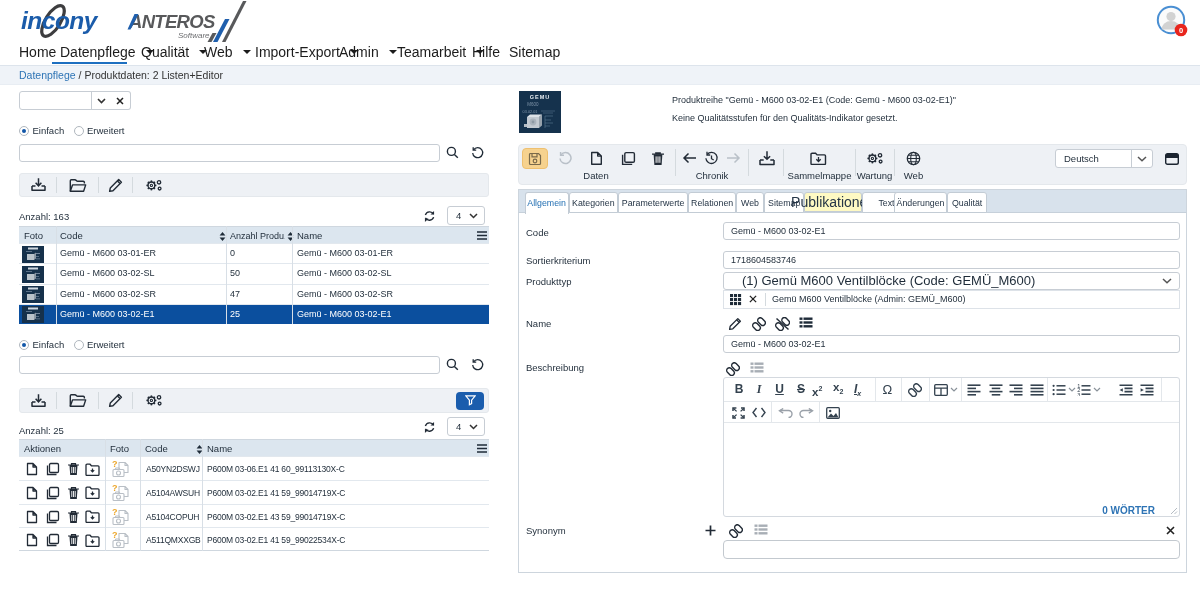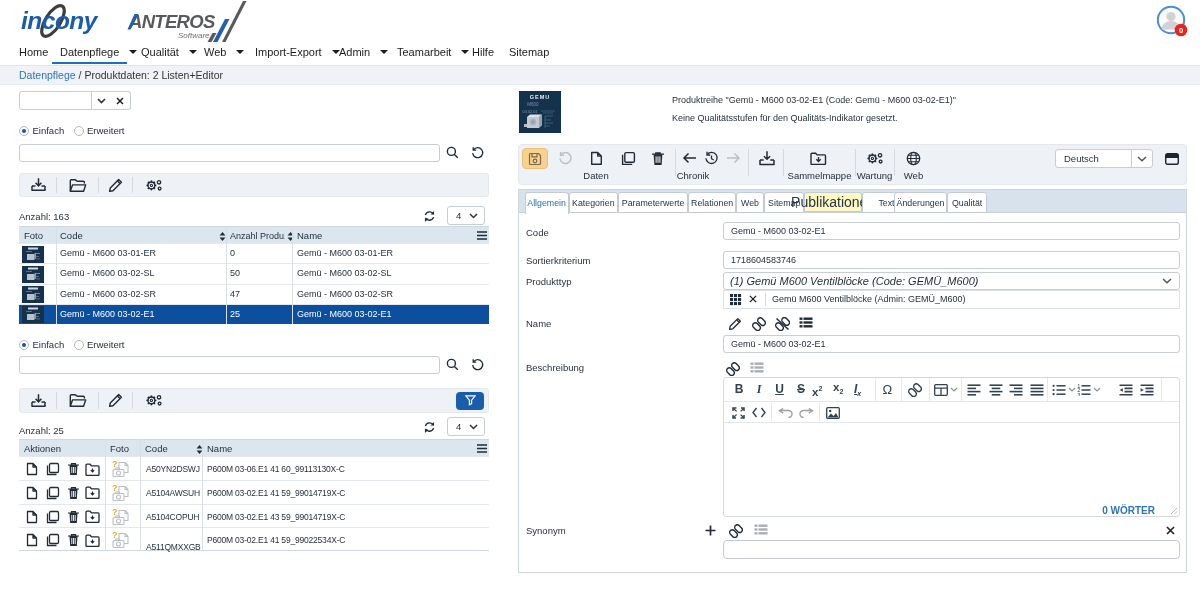--- a/index.html
+++ b/index.html
@@ -1,19 +1,19 @@
 <!DOCTYPE html>
 <html><head>
 <meta charset="utf-8">
 <style>
   * { margin:0; padding:0; box-sizing:border-box; }
   html,body { width:1200px; height:600px; background:#fff; font-family:"Liberation Sans", sans-serif; overflow:hidden; }
   .abs { position:absolute; }
   svg { display:block; }
-  .nav-item { font-size:11px; color:#1c1c1c; display:inline-flex; align-items:center; gap:6px; }
+  .nav-item { font-size:14px; color:#1c1c1c; display:inline-flex; align-items:center; gap:6px; }
   .caret { width:0; height:0; border-left:4px solid transparent; border-right:4px solid transparent; border-top:4.5px solid #1c1c1c; display:inline-block; }
   .in { border:1px solid #c7cdd4; border-radius:3px; background:#fff; }
   .tbx { background:#eef1f5; border:1px solid #e4e8ec; border-radius:3px; }
   .vsep { width:1px; background:#d4dade; align-self:stretch; margin:3px 0; }
   .lbl { font-size:9.5px; color:#1e2b38; }
   .cell { position:absolute; font-size:9px; color:#1e2b38; white-space:nowrap; overflow:hidden; }
 </style>
 </head>
 <body style="position:relative;">
 
@@ -453,21 +453,21 @@
       </span>
       <span class="abs" style="left:92px;top:2px;">
         <svg width="20" height="20" viewBox="0 0 20 20">
           <path d="M8 3.5h6l3 3v7h-9z M14 3.5V6.5h3" fill="#fff" stroke="#b9bfc6" stroke-width="1.1" stroke-linejoin="round"></path>
           <rect x="2" y="10.5" width="11" height="7" rx="1" fill="#fff" stroke="#b9bfc6" stroke-width="1.1"></rect>
           <circle cx="7.5" cy="14" r="2" fill="none" stroke="#b9bfc6" stroke-width="1.1"></circle>
           <path d="M4 10.5l1-1.5h3l1 1.5" fill="none" stroke="#b9bfc6" stroke-width="1.1"></path>
           <text x="1" y="8" font-size="9" font-weight="bold" fill="#eca72c">?</text>
         </svg>
       </span>
-      <span class="cell" style="left:127px;top:14px;font-size:8.5px;letter-spacing:-0.2px;">A511QMXXGB</span>
+      <span class="cell" style="left:127px;top:7px;font-size:8.5px;letter-spacing:-0.2px;">A511QMXXGB</span>
       <span class="cell" style="left:188px;top:7px;font-size:8.5px;letter-spacing:-0.2px;">P600M 03-02.E1 41 59_99022534X-C</span>
     </div>
   <div class="abs" style="left:86.2px;top:0;width:1px;height:112px;background:#d8dfe6;"></div>
   <div class="abs" style="left:121px;top:0;width:1px;height:112px;background:#d8dfe6;"></div>
   <div class="abs" style="left:183px;top:0;width:1px;height:112px;background:#d8dfe6;"></div>
 </div>
 
 <svg class="abs" style="left:519px;top:91px;" width="42" height="42" viewBox="0 0 42 42">
   <rect width="42" height="42" fill="#15324d"></rect>
   <text x="21" y="8" font-size="5.5" font-weight="bold" fill="#e8edf2" text-anchor="middle" letter-spacing="1">GEMU</text>
@@ -559,21 +559,21 @@
     </svg>
   </span>
 <div class="abs" style="left:894px;top:149px;width:1px;height:27px;background:#d4dade;"></div>
 <svg class="abs" style="left:906px;top:151px;" width="15" height="15" viewBox="0 0 15 15">
     <circle cx="7.5" cy="7.5" r="6.2" fill="none" stroke="#222b36" stroke-width="1.3"></circle>
     <ellipse cx="7.5" cy="7.5" rx="2.8" ry="6.2" fill="none" stroke="#222b36" stroke-width="1.1"></ellipse>
     <path d="M1.3 7.5h12.4M2.2 4.2h10.6M2.2 10.8h10.6" stroke="#222b36" stroke-width="1.1"></path>
   </svg>
 
 <div class="abs" style="left:556px;top:170px;width:80px;text-align:center;font-size:9.5px;color:#1e2b38;">Daten</div>
-<div class="abs" style="left:657px;top:170px;width:72px;text-align:center;font-size:9.5px;color:#1e2b38;">Chronik</div>
+<div class="abs" style="left:676px;top:170px;width:72px;text-align:center;font-size:9.5px;color:#1e2b38;">Chronik</div>
 <div class="abs" style="left:749px;top:186px;width:35px;text-align:center;font-size:9.5px;color:#1e2b38;">Export</div>
 <div class="abs" style="left:784px;top:170px;width:71px;text-align:center;font-size:9.5px;color:#1e2b38;">Sammelmappe</div>
 <div class="abs" style="left:855px;top:170px;width:39px;text-align:center;font-size:9.5px;color:#1e2b38;">Wartung</div>
 <div class="abs" style="left:894px;top:170px;width:39px;text-align:center;font-size:9.5px;color:#1e2b38;">Web</div>
 
 <div class="abs" style="left:1055px;top:149px;width:98px;height:19px;border:1px solid #c7cdd4;border-radius:3px;background:#fff;display:flex;align-items:center;">
   <span style="font-size:9.5px;color:#1e2b38;margin-left:8px;flex:1;">Deutsch</span>
   <span style="width:21px;height:100%;border-left:1px solid #c7cdd4;display:flex;align-items:center;justify-content:center;">
       <svg width="10" height="6" viewBox="0 0 10 6">
         <path d="M1 1l4 3.8L9 1" fill="none" stroke="#555" stroke-width="1.5"></path>
@@ -603,21 +603,21 @@
     <span style="font-size:9px;color:#1e2b38;margin-left:7px;">Gemü - M600 03-02-E1</span>
   </div>
 
 <div class="lbl abs" style="left:526px;top:254.5px;">Sortierkriterium</div>
 <div class="in abs" style="left:723px;top:250.5px;width:457px;height:18px;display:flex;align-items:center;">
     <span style="font-size:9px;color:#1e2b38;margin-left:7px;">1718604583746</span>
   </div>
 
 <div class="lbl abs" style="left:526px;top:276px;">Produkttyp</div>
 <div class="in abs" style="left:723px;top:271.5px;width:457px;height:18px;display:flex;align-items:center;">
-  <span style="font-size:11px;color:#1e2b38;margin-left:6px;flex:1;font-style:italic;">(1) Gemü M600 Ventilblöcke (Code: GEMÜ_M600)</span>
+  <span style="font-size:13px;color:#1e2b38;margin-left:18px;flex:1;">(1) Gemü M600 Ventilblöcke (Code: GEMÜ_M600)</span>
   <svg width="10" height="6" viewBox="0 0 10 6" style="margin-right:7px;">
       <path d="M1 1l4 3.8L9 1" fill="none" stroke="#555" stroke-width="1.5"></path>
     </svg>
 </div>
 <div class="abs" style="left:723px;top:290px;width:457px;height:18.5px;border:1px solid #dde2e8;background:#fff;display:flex;align-items:center;">
   <svg width="13" height="13" viewBox="0 0 13 13" style="margin-left:5px;">
       <rect x="1" y="1" width="3.1" height="3.1" fill="#1e2b38"></rect>
       <rect x="5" y="1" width="3.1" height="3.1" fill="#1e2b38"></rect>
       <rect x="9" y="1" width="3.1" height="3.1" fill="#1e2b38"></rect>
       <rect x="1" y="5" width="3.1" height="3.1" fill="#1e2b38"></rect>

